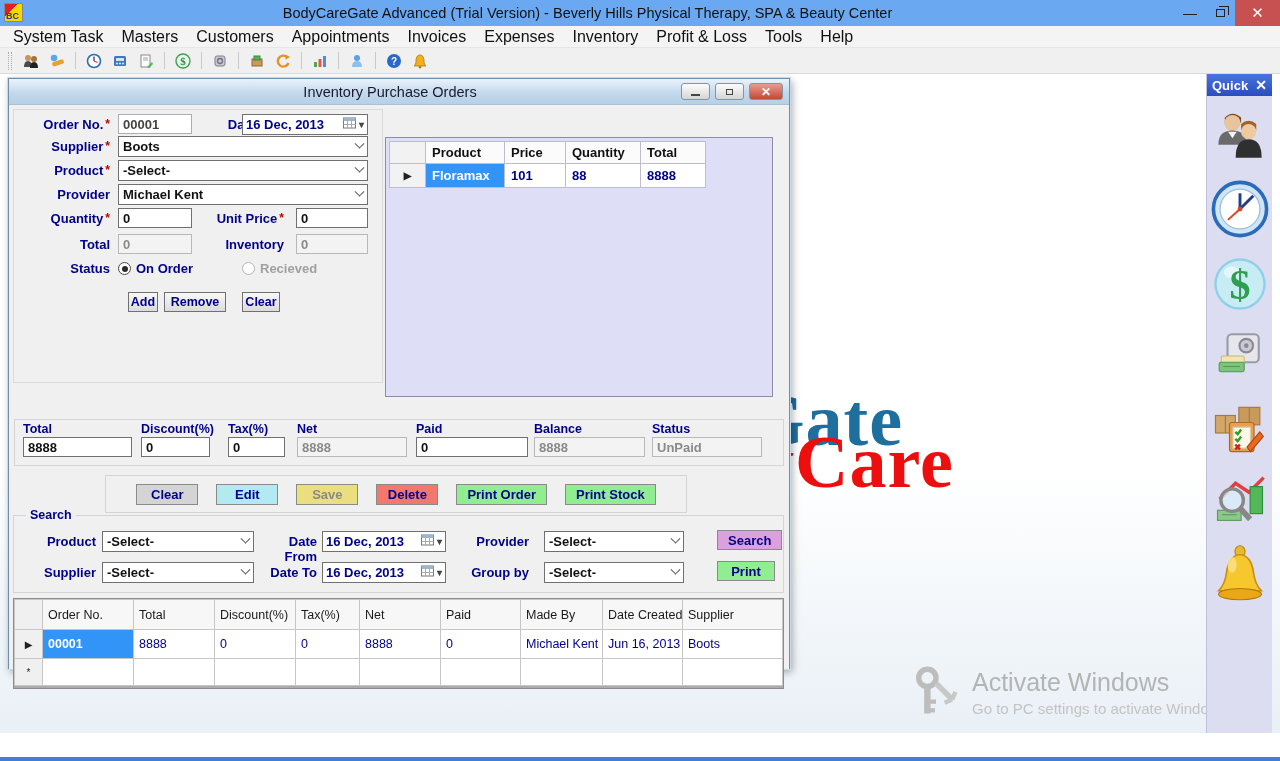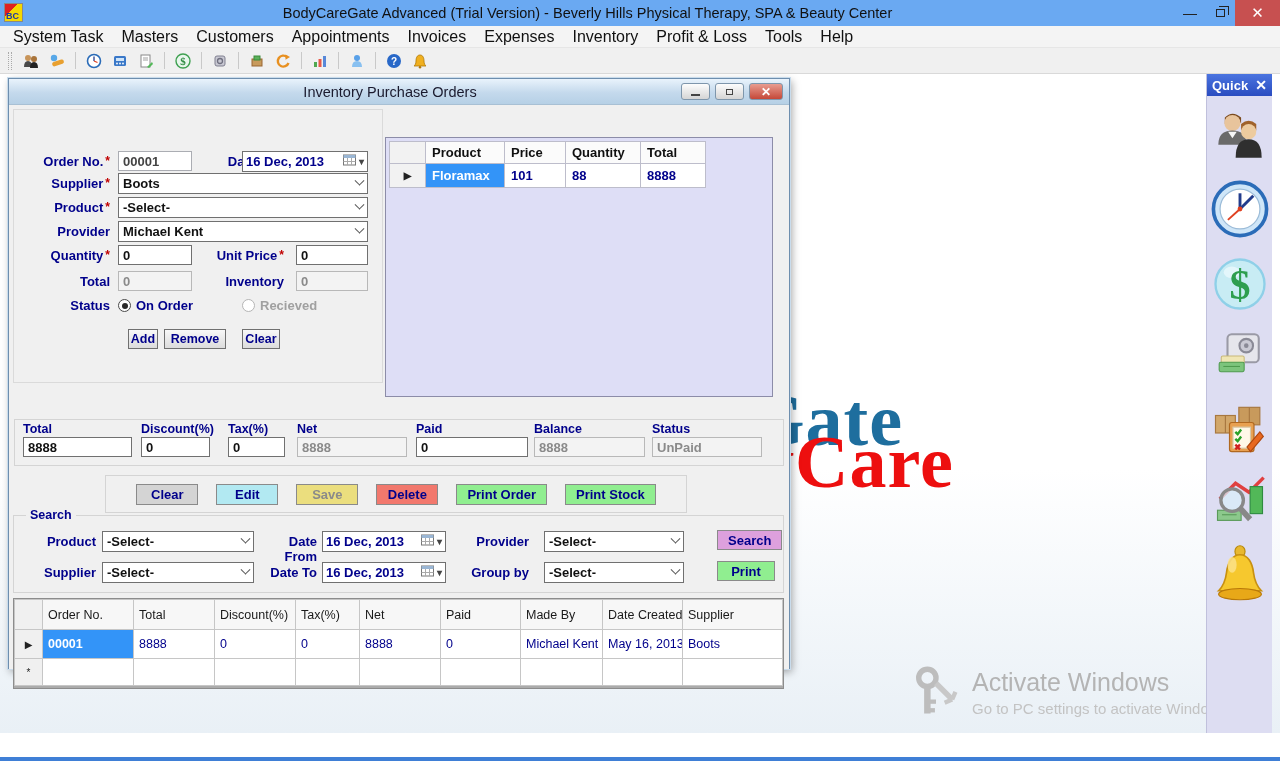--- a/index.html
+++ b/index.html
@@ -48,21 +48,21 @@
   .d-title-text { flex:1; text-align:center; font-size:14.5px; color:#1A1A2E; padding-left:90px; }
   .d-btns { display:flex; gap:5px; margin-right:6px; }
   .d-btn { width:29px; height:17px; border:1px solid #7E96AC; border-radius:3px; background:linear-gradient(#FDFDFD,#D5D5D5); display:flex; align-items:center; justify-content:center; font-size:10px; color:#333; }
   .d-btn .r-glyph { width:7px; height:6px; border:1px solid #444; }
   .d-btn .m-glyph { width:9px; height:2px; background:#444; margin-top:6px; }
   .d-btn.close { width:34px; background:linear-gradient(#E89C90,#C54838); color:#fff; font-size:12px; font-weight:bold; }
   .d-body { position:relative; width:100%; height:564px; background:#F0F0F0; }
 
   
   .form-panel { position:absolute; left:4px; top:4px; width:370px; height:274px; border:1px solid #DADADA; background:#F0F0F0; }
-  .frow { position:absolute; height:21px; display:flex; align-items:center;margin-top:37px; }
+  .frow { position:absolute; height:21px; display:flex; align-items:center; }
   .flabel { display:inline-block; text-align:right; font-weight:bold; font-size:13px; color:#00008B; }
   .req { color:#C00000; font-weight:bold; font-size:12px; vertical-align:top; margin-left:2px; }
   .tbox { position:absolute; height:20px; background:#FFFFFF; border:1px solid #707070; font-size:13px; font-weight:bold; color:#111; padding:1px 4px; line-height:17px; }
   .tbox.lt { border:1px solid #ABADB3; color:#444; font-weight:bold; }
   .tbox.dis { background:#F3F3F3; border:1px solid #B8B8B8; color:#8A8A8A; }
   .combo { position:absolute; height:21px; background:#fff; border:1px solid #707070; display:flex; align-items:center; padding:0 4px; font-size:13px; font-weight:bold; color:#111; }
   .chev { margin-left:auto; width:7px; height:7px; border-right:1.5px solid #555; border-bottom:1.5px solid #555; transform:rotate(45deg) translate(-2px,-2px); }
   .datefield { position:absolute; height:21px; background:#fff; border:1px solid #707070; display:flex; align-items:center; padding:0 3px; font-size:13px; font-weight:bold; color:#00008B; }
   .dda { margin-left:3px; color:#444; font-size:10px; }
   .cal { margin-left:auto; }
@@ -523,21 +523,21 @@
             </tr>
             <tr>
               <td class="sel-col">▶</td>
               <td class="hl">00001</td>
               <td>8888</td>
               <td>0</td>
               <td>0</td>
               <td>8888</td>
               <td>0</td>
               <td>Michael Kent</td>
-              <td>May 16, 2013</td>
+              <td>Jun 16, 2013</td>
               <td>Boots</td>
             </tr>
             <tr class="newrow">
               <td class="sel-col">*</td>
               <td></td>
                   <td></td>
                   <td></td>
                   <td></td>
                   <td></td>
                   <td></td>

